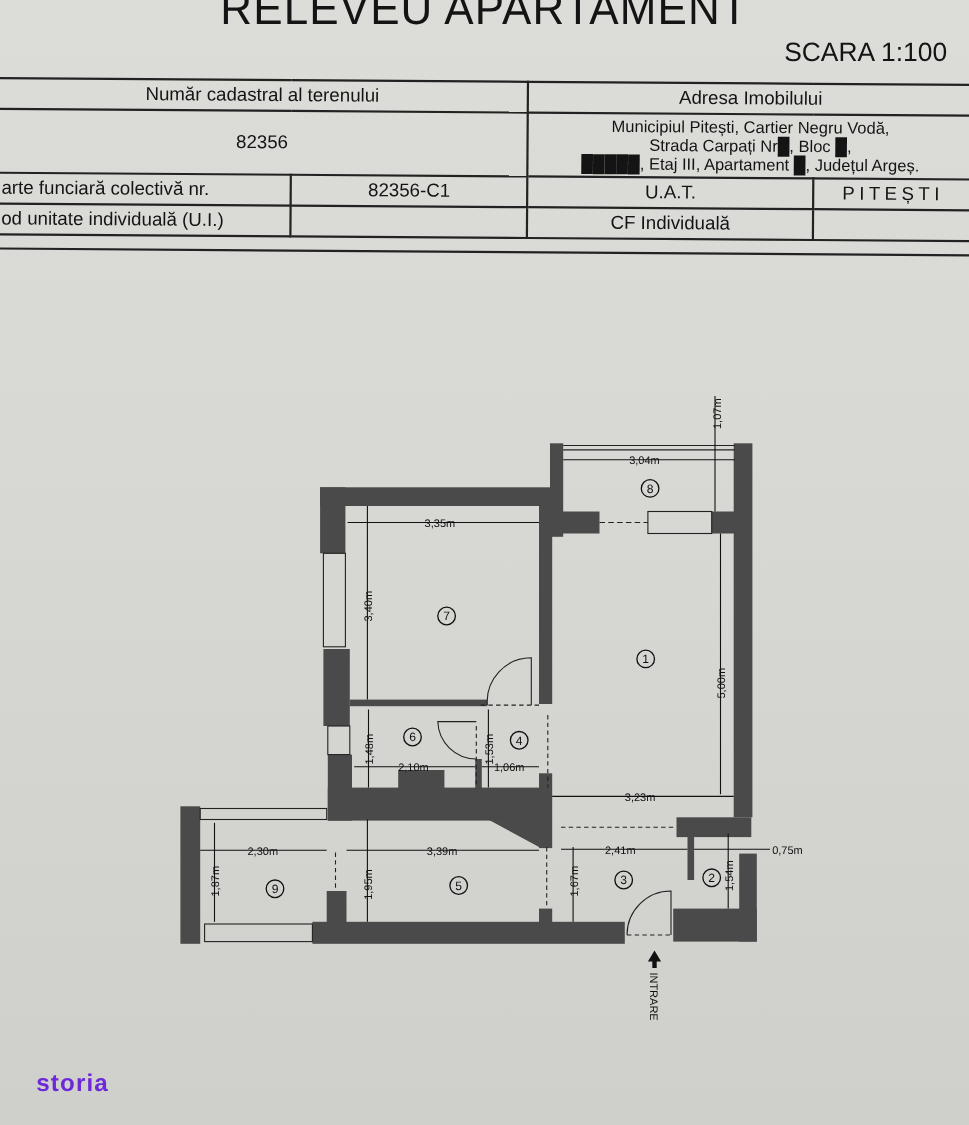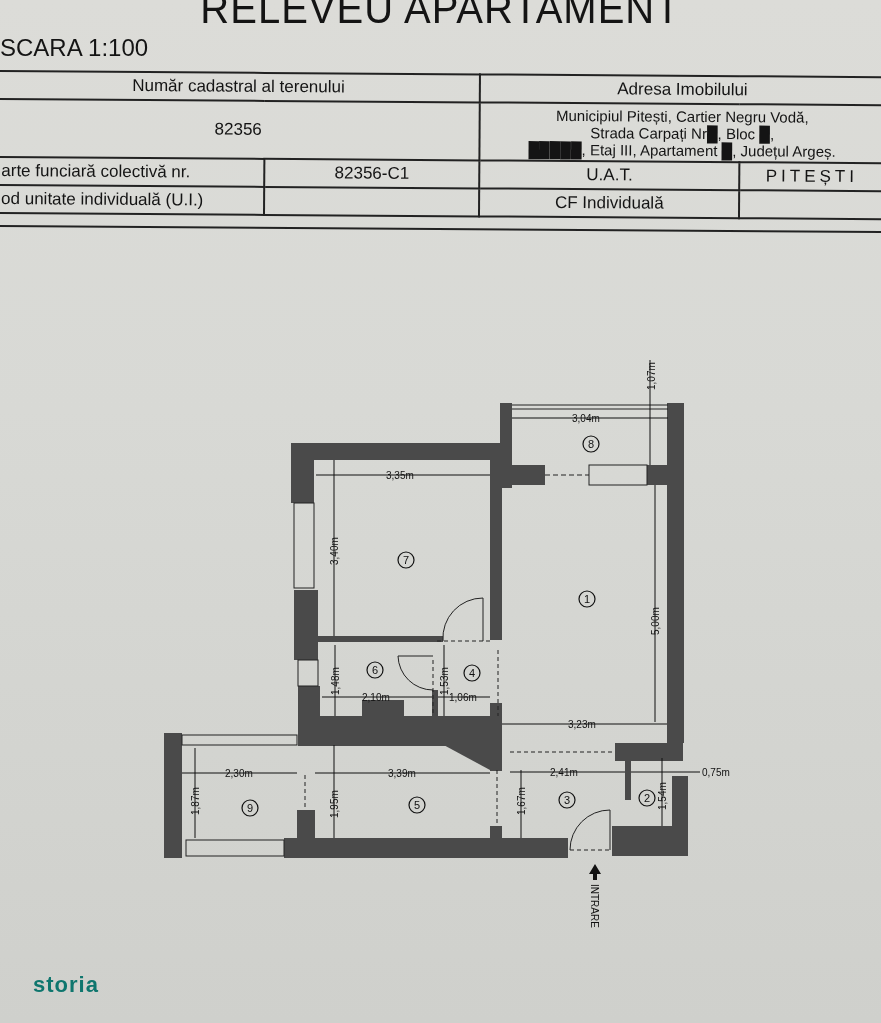--- a/index.html
+++ b/index.html
@@ -1,29 +1,29 @@
 <!DOCTYPE html>
 <html><head>
 <meta charset="utf-8">
 <style>
   html,body{margin:0;padding:0;}
   body{width:881px;height:1023px;overflow:hidden;background:#d6d7d3;position:relative;font-family:"Liberation Sans",sans-serif;color:#141414;}
   .paper{position:absolute;left:0;top:0;width:881px;height:1023px;background:linear-gradient(180deg,#dcdcd8 0%,#d8d9d5 40%,#cfd0cc 100%);}
   .title{position:absolute;left:0;width:881px;text-align:center;top:-14px;font-size:40px;letter-spacing:1px;transform:scaleY(1.05);}
-  .subtitle{position:absolute;left:0;width:861px;text-align:left;top:34px;font-size:24px;}
+  .subtitle{position:absolute;left:0;width:861px;text-align:right;top:34px;font-size:24px;}
   table.info{position:absolute;left:-4px;top:70px;width:890px;border-collapse:collapse;font-size:17px;transform:rotate(0.4deg);transform-origin:left top;}
   table.info td{border:2px solid #222;text-align:center;padding:2px 4px;height:22px;}
   .addr{font-size:15px;line-height:17px;}
   .spaced{letter-spacing:4px;}
   .bottomline{position:absolute;left:0;top:228px;width:881px;height:0;border-top:2px solid #222;transform:rotate(0.4deg);}
   svg.plan{position:absolute;left:0;top:0;}
   .wall{fill:#4a4a4a;}
   .dim{font-family:"Liberation Sans",sans-serif;font-size:10px;fill:#111;}
   .rnum{font-family:"Liberation Sans",sans-serif;font-size:11px;fill:#111;}
-  .logo{position:absolute;left:33px;top:972px;color:#0f766e;font-weight:bold;font-size:22px;letter-spacing:1px;}
+  .logo{position:absolute;left:33px;top:972px;color:#6d28d9;font-weight:bold;font-size:22px;letter-spacing:1px;}
 </style>
 </head>
 <body>
 
 <div class="paper"></div>
 
 <div class="title">RELEVEU APARTAMENT</div>
 <div class="subtitle">SCARA 1:100</div>
 
 <table class="info">

